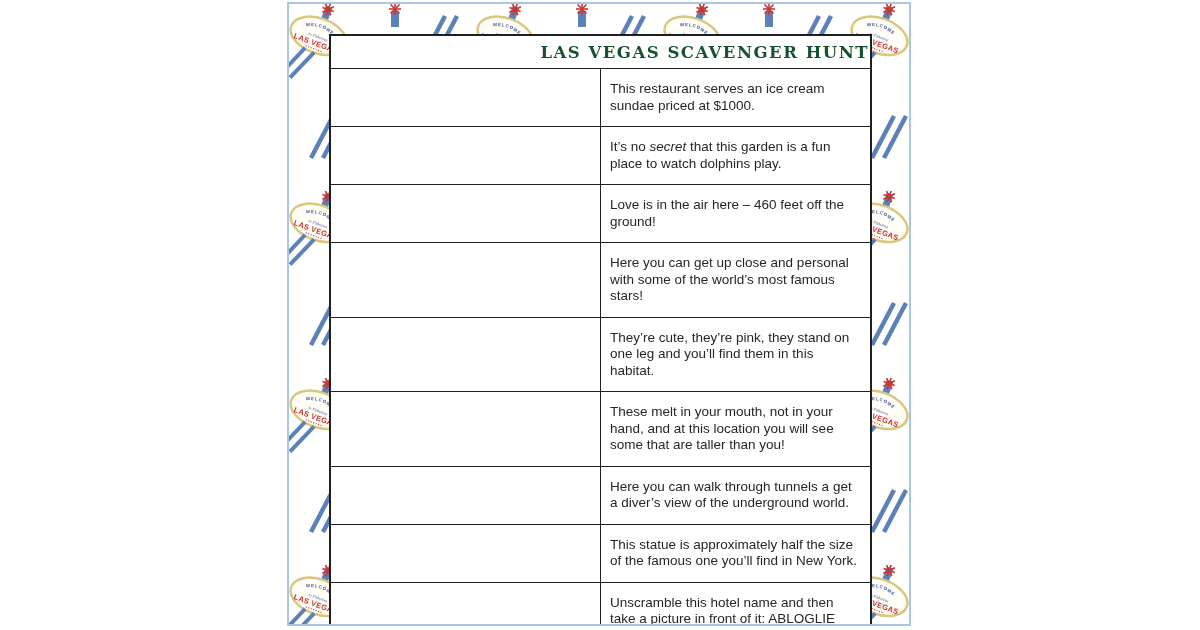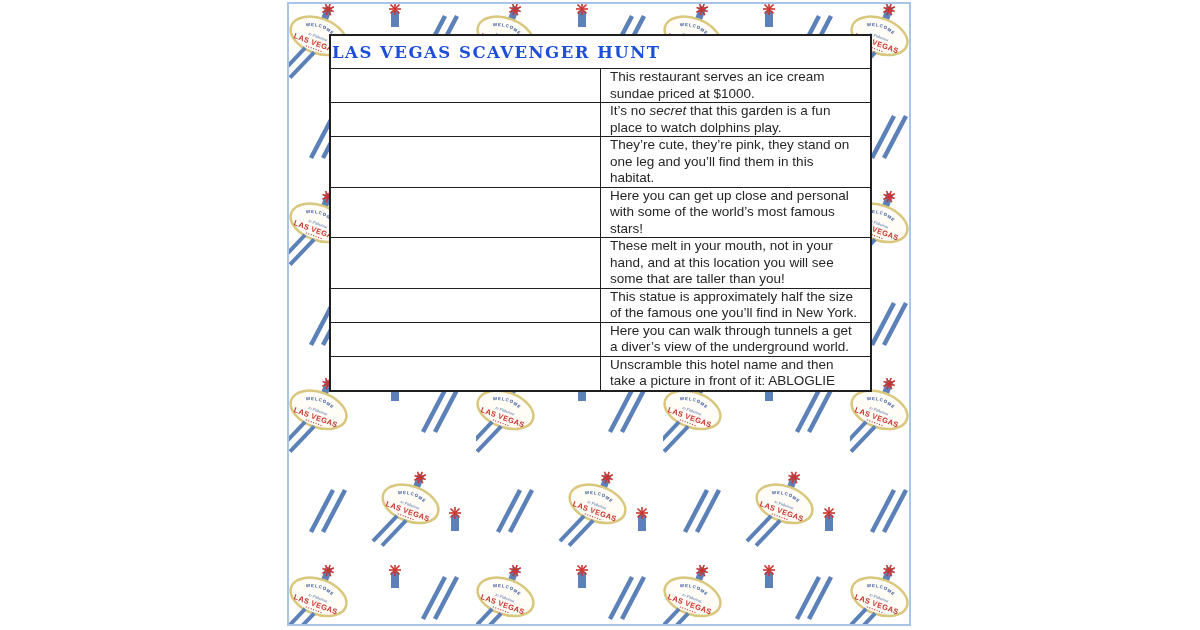--- a/index.html
+++ b/index.html
@@ -17,27 +17,27 @@
   }
   svg.bg { position:absolute; left:0; top:0; display:block; }
   table.hunt {
     position:absolute; left:40px; top:30px; width:543px;
     border-collapse:collapse; background:#ffffff;
     table-layout:fixed;
   }
   table.hunt, table.hunt td { border:1.5px solid #1f1f1f; }
   table.hunt { border-width:2px; }
   td.title-cell {
-    height:30px; text-align:left; vertical-align:middle;
+    height:30px; text-align:right; vertical-align:middle;
     font-family:"DejaVu Serif", serif; font-weight:bold;
-    font-size:16.5px; letter-spacing:1.5px; color:#1d4ed8;
+    font-size:16.5px; letter-spacing:1.5px; color:#14532d;
   }
   td.check-cell { width:46px; }
   td.clue-cell {
-    padding:0 9px; font-size:13.5px; line-height:16.5px;
+    padding:12px 9px; font-size:13.5px; line-height:16.5px;
     color:#262626; height:32px; vertical-align:middle;
   }
   td.clue-cell em { }
 </style>
 </head>
 <body>
 
 <div class="canvas">
   <div class="page">
 
@@ -100,37 +100,41 @@
       <tr>
         <td class="check-cell"></td>
         <td class="clue-cell">This restaurant serves an ice cream sundae priced at $1000.</td>
       </tr>
       <tr>
         <td class="check-cell"></td>
         <td class="clue-cell"><span>It’s no </span><em>secret</em><span> that this garden is a fun place to watch dolphins play.</span></td>
       </tr>
       <tr>
         <td class="check-cell"></td>
-        <td class="clue-cell">They’re cute, they’re pink, they stand on one leg and you’ll find them in this habitat.</td>
+        <td class="clue-cell">Love is in the air here – 460 feet off the ground!</td>
       </tr>
       <tr>
         <td class="check-cell"></td>
         <td class="clue-cell">Here you can get up close and personal with some of the world’s most famous stars!</td>
       </tr>
       <tr>
         <td class="check-cell"></td>
+        <td class="clue-cell">They’re cute, they’re pink, they stand on one leg and you’ll find them in this habitat.</td>
+      </tr>
+      <tr>
+        <td class="check-cell"></td>
         <td class="clue-cell">These melt in your mouth, not in your hand, and at this location you will see some that are taller than you!</td>
       </tr>
       <tr>
         <td class="check-cell"></td>
-        <td class="clue-cell">This statue is approximately half the size of the famous one you’ll find in New York.</td>
+        <td class="clue-cell">Here you can walk through tunnels a get a diver’s view of the underground world.</td>
       </tr>
       <tr>
         <td class="check-cell"></td>
-        <td class="clue-cell">Here you can walk through tunnels a get a diver’s view of the underground world.</td>
+        <td class="clue-cell">This statue is approximately half the size of the famous one you’ll find in New York.</td>
       </tr>
       <tr>
         <td class="check-cell"></td>
         <td class="clue-cell">Unscramble this hotel name and then take a picture in front of it: ABLOGLIE</td>
       </tr>
 
     </tbody>
       </table>
 
   </div>

